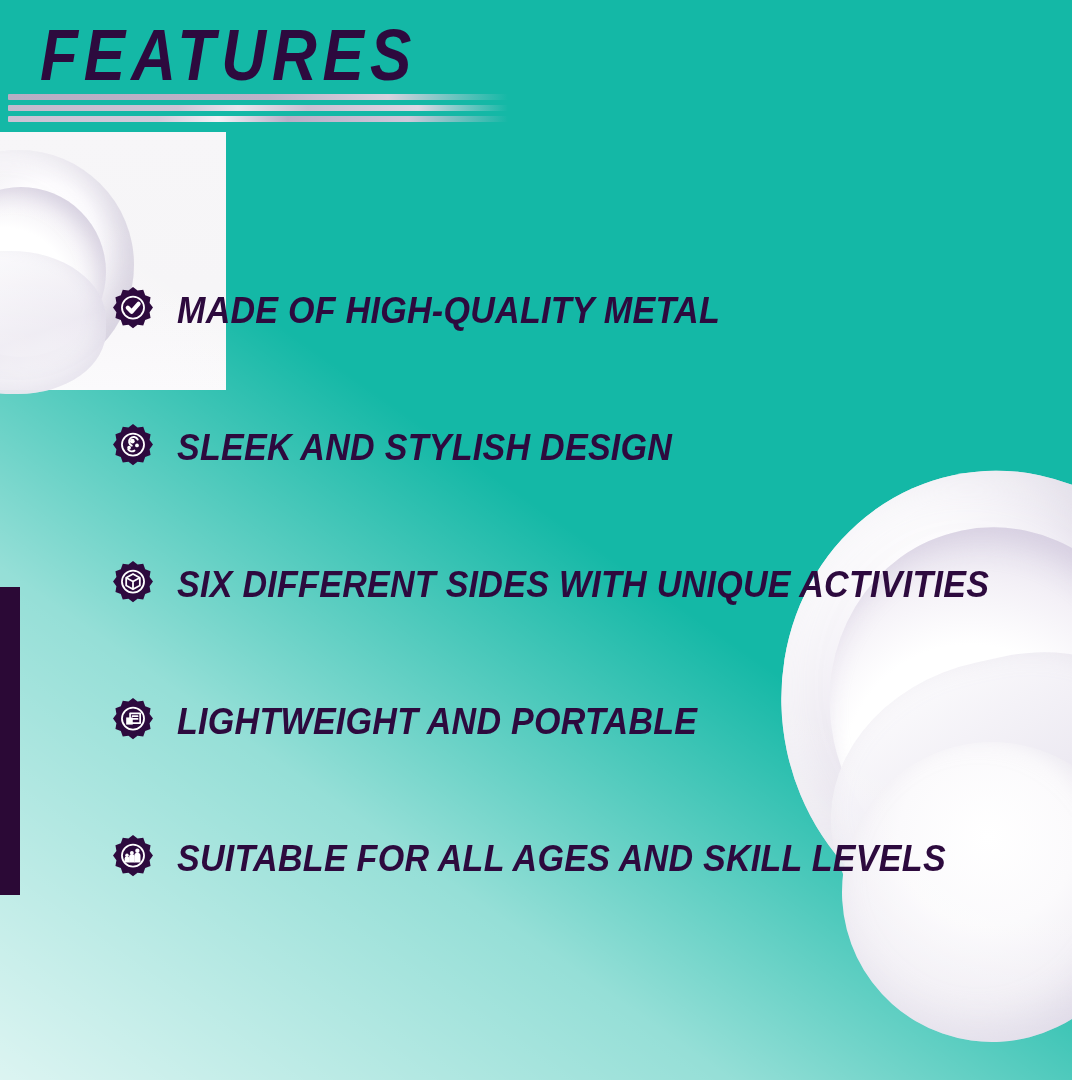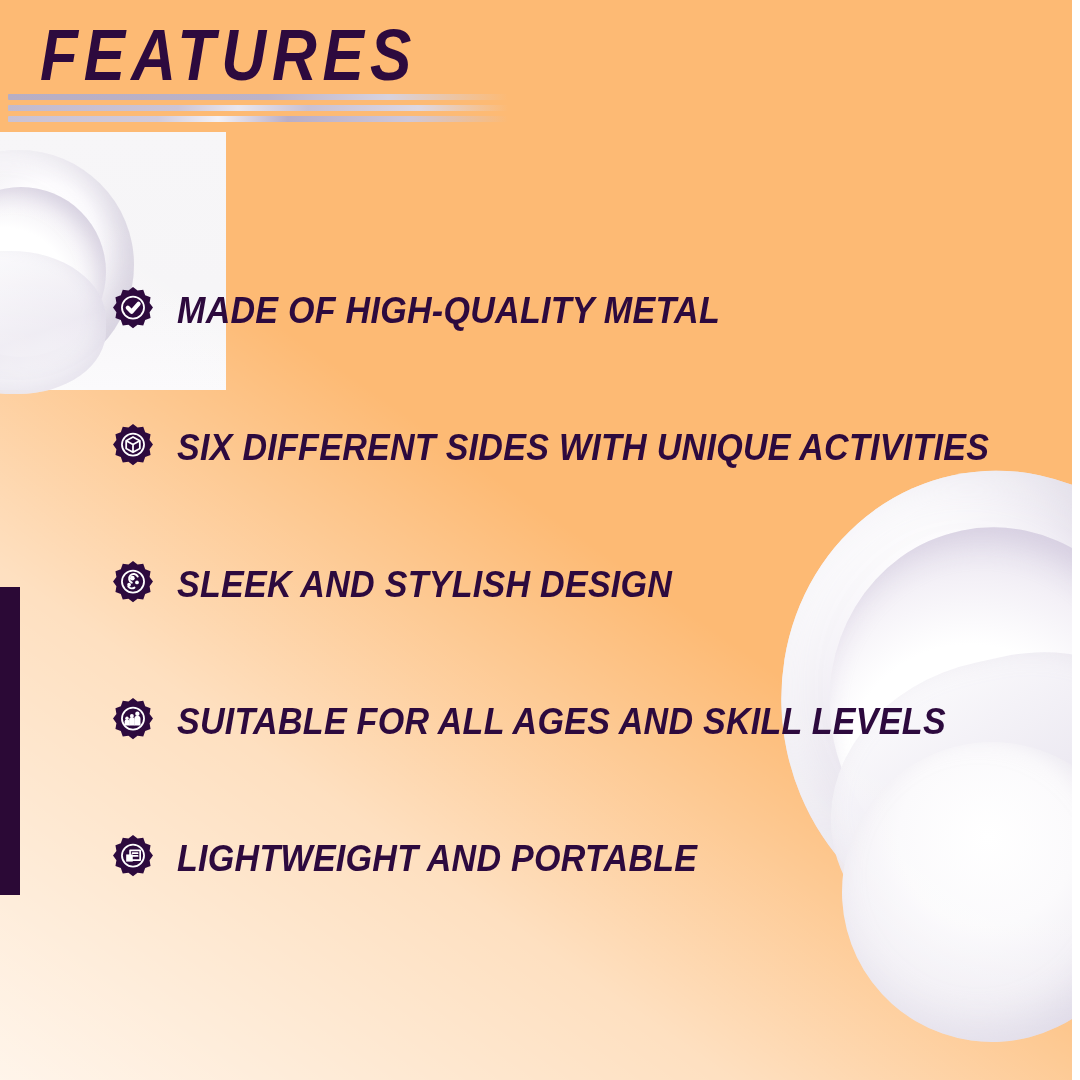--- a/index.html
+++ b/index.html
@@ -10,21 +10,21 @@
   body {
     font-family: "Liberation Sans", sans-serif;
   }
 
   
   .poster {
     position: relative;
     width: 1072px;
     height: 1080px;
     overflow: hidden;
-    background: #fdba74;
+    background: #14b8a6;
   }
 
   
   .bg-layer {
     position: absolute;
     inset: 0;
     overflow: hidden;
     pointer-events: none;
   }
 
@@ -253,58 +253,58 @@
         <circle cx="32" cy="27.8" r="13.6" fill="none" stroke="#FFFFFF" stroke-width="2.2"></circle>
         <path fill="none" stroke="#FFFFFF" stroke-width="5.2" stroke-linecap="round" stroke-linejoin="round" d="M25.6 27.9l4.8 4.9 8.4-9.6"></path>
       </svg>
       <div class="feature-text">MADE OF HIGH-QUALITY METAL</div>
     </div>
 
     <div class="feature-row">
       <svg class="feature-icon" viewBox="0 0 64 64">
         <path fill="#2D0A3E" d="M32 2.5l5.6 4.3 7-1 2.4 6.7 6.6 2.6-1.2 7 4.2 5.7-4.2 5.7 1.2 7-6.6 2.6-2.4 6.7-7-1L32 53.1l-5.6-4.3-7 1-2.4-6.7-6.6-2.6 1.2-7-4.2-5.7 4.2-5.7-1.2-7 6.6-2.6 2.4-6.7 7 1z"></path>
         <circle cx="32" cy="27.8" r="13.6" fill="none" stroke="#FFFFFF" stroke-width="2.2"></circle>
-        <path fill="none" stroke="#FFFFFF" stroke-width="2.2" stroke-linejoin="round" d="M32 18.4l8.4 4.7v9.4L32 37.2l-8.4-4.7v-9.4z"></path>
-        <path fill="none" stroke="#FFFFFF" stroke-width="2.2" stroke-linejoin="round" d="M23.6 23.1L32 27.8l8.4-4.7M32 27.8v9.4"></path>
-      </svg>
-      <div class="feature-text">SIX DIFFERENT SIDES WITH UNIQUE ACTIVITIES</div>
-    </div>
-
-    <div class="feature-row">
-      <svg class="feature-icon" viewBox="0 0 64 64">
-        <path fill="#2D0A3E" d="M32 2.5l5.6 4.3 7-1 2.4 6.7 6.6 2.6-1.2 7 4.2 5.7-4.2 5.7 1.2 7-6.6 2.6-2.4 6.7-7-1L32 53.1l-5.6-4.3-7 1-2.4-6.7-6.6-2.6 1.2-7-4.2-5.7 4.2-5.7-1.2-7 6.6-2.6 2.4-6.7 7 1z"></path>
-        <circle cx="32" cy="27.8" r="13.6" fill="none" stroke="#FFFFFF" stroke-width="2.2"></circle>
         <path fill="none" stroke="#FFFFFF" stroke-width="2.4" stroke-linecap="round" d="M37.8 21.6a5.6 5.6 0 10-7.3 7.6"></path>
         <path fill="none" stroke="#FFFFFF" stroke-width="2.4" stroke-linecap="round" d="M26.2 33.8a5.6 5.6 0 007.6 1.4"></path>
         <circle cx="31.2" cy="23.6" r="2.9" fill="#FFFFFF"></circle>
         <circle cx="36.9" cy="28.9" r="2.3" fill="#FFFFFF"></circle>
         <circle cx="27.2" cy="31.6" r="2.3" fill="#FFFFFF"></circle>
       </svg>
       <div class="feature-text">SLEEK AND STYLISH DESIGN</div>
+    </div>
+
+    <div class="feature-row">
+      <svg class="feature-icon" viewBox="0 0 64 64">
+        <path fill="#2D0A3E" d="M32 2.5l5.6 4.3 7-1 2.4 6.7 6.6 2.6-1.2 7 4.2 5.7-4.2 5.7 1.2 7-6.6 2.6-2.4 6.7-7-1L32 53.1l-5.6-4.3-7 1-2.4-6.7-6.6-2.6 1.2-7-4.2-5.7 4.2-5.7-1.2-7 6.6-2.6 2.4-6.7 7 1z"></path>
+        <circle cx="32" cy="27.8" r="13.6" fill="none" stroke="#FFFFFF" stroke-width="2.2"></circle>
+        <path fill="none" stroke="#FFFFFF" stroke-width="2.2" stroke-linejoin="round" d="M32 18.4l8.4 4.7v9.4L32 37.2l-8.4-4.7v-9.4z"></path>
+        <path fill="none" stroke="#FFFFFF" stroke-width="2.2" stroke-linejoin="round" d="M23.6 23.1L32 27.8l8.4-4.7M32 27.8v9.4"></path>
+      </svg>
+      <div class="feature-text">SIX DIFFERENT SIDES WITH UNIQUE ACTIVITIES</div>
+    </div>
+
+    <div class="feature-row">
+      <svg class="feature-icon" viewBox="0 0 64 64">
+        <path fill="#2D0A3E" d="M32 2.5l5.6 4.3 7-1 2.4 6.7 6.6 2.6-1.2 7 4.2 5.7-4.2 5.7 1.2 7-6.6 2.6-2.4 6.7-7-1L32 53.1l-5.6-4.3-7 1-2.4-6.7-6.6-2.6 1.2-7-4.2-5.7 4.2-5.7-1.2-7 6.6-2.6 2.4-6.7 7 1z"></path>
+        <circle cx="32" cy="27.8" r="13.6" fill="none" stroke="#FFFFFF" stroke-width="2.2"></circle>
+        <path fill="#FFFFFF" d="M23.6 26.4h8.1v8.8h-8.1z"></path>
+        <path fill="none" stroke="#FFFFFF" stroke-width="2.1" stroke-linejoin="round" d="M28.4 21.4h12.4v11.9H28.4z"></path>
+        <path fill="none" stroke="#FFFFFF" stroke-width="2.1" stroke-linecap="round" d="M31.4 24.8h6.3M31.4 28.2h6.3"></path>
+      </svg>
+      <div class="feature-text">LIGHTWEIGHT AND PORTABLE</div>
     </div>
 
     <div class="feature-row">
       <svg class="feature-icon" viewBox="0 0 64 64">
         <path fill="#2D0A3E" d="M32 2.5l5.6 4.3 7-1 2.4 6.7 6.6 2.6-1.2 7 4.2 5.7-4.2 5.7 1.2 7-6.6 2.6-2.4 6.7-7-1L32 53.1l-5.6-4.3-7 1-2.4-6.7-6.6-2.6 1.2-7-4.2-5.7 4.2-5.7-1.2-7 6.6-2.6 2.4-6.7 7 1z"></path>
         <circle cx="32" cy="27.8" r="13.6" fill="none" stroke="#FFFFFF" stroke-width="2.2"></circle>
         <circle cx="37.4" cy="21.9" r="2.7" fill="#FFFFFF"></circle>
         <path fill="#FFFFFF" d="M33.6 36.2v-8.1a3.8 3.8 0 017.6 0v8.1z"></path>
         <circle cx="30.6" cy="24.6" r="2.4" fill="#FFFFFF"></circle>
         <path fill="#FFFFFF" d="M27.2 36.2v-6.6a3.4 3.4 0 016.8 0v6.6z"></path>
         <circle cx="24.6" cy="27.4" r="2.1" fill="#FFFFFF"></circle>
         <path fill="#FFFFFF" d="M21.7 36.2v-4.8a2.9 2.9 0 015.8 0v4.8z"></path>
       </svg>
       <div class="feature-text">SUITABLE FOR ALL AGES AND SKILL LEVELS</div>
     </div>
 
-    <div class="feature-row">
-      <svg class="feature-icon" viewBox="0 0 64 64">
-        <path fill="#2D0A3E" d="M32 2.5l5.6 4.3 7-1 2.4 6.7 6.6 2.6-1.2 7 4.2 5.7-4.2 5.7 1.2 7-6.6 2.6-2.4 6.7-7-1L32 53.1l-5.6-4.3-7 1-2.4-6.7-6.6-2.6 1.2-7-4.2-5.7 4.2-5.7-1.2-7 6.6-2.6 2.4-6.7 7 1z"></path>
-        <circle cx="32" cy="27.8" r="13.6" fill="none" stroke="#FFFFFF" stroke-width="2.2"></circle>
-        <path fill="#FFFFFF" d="M23.6 26.4h8.1v8.8h-8.1z"></path>
-        <path fill="none" stroke="#FFFFFF" stroke-width="2.1" stroke-linejoin="round" d="M28.4 21.4h12.4v11.9H28.4z"></path>
-        <path fill="none" stroke="#FFFFFF" stroke-width="2.1" stroke-linecap="round" d="M31.4 24.8h6.3M31.4 28.2h6.3"></path>
-      </svg>
-      <div class="feature-text">LIGHTWEIGHT AND PORTABLE</div>
-    </div>
-
   </div>
 </div>
 
 </body></html>

